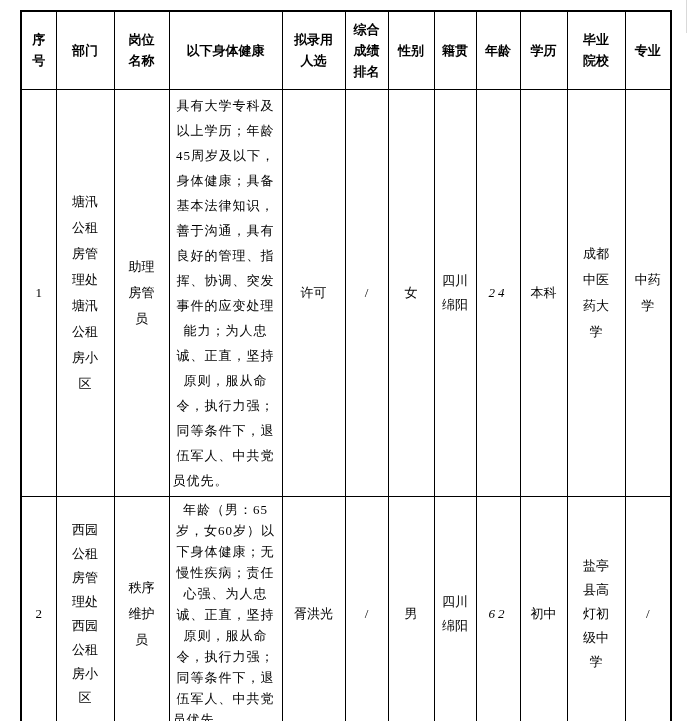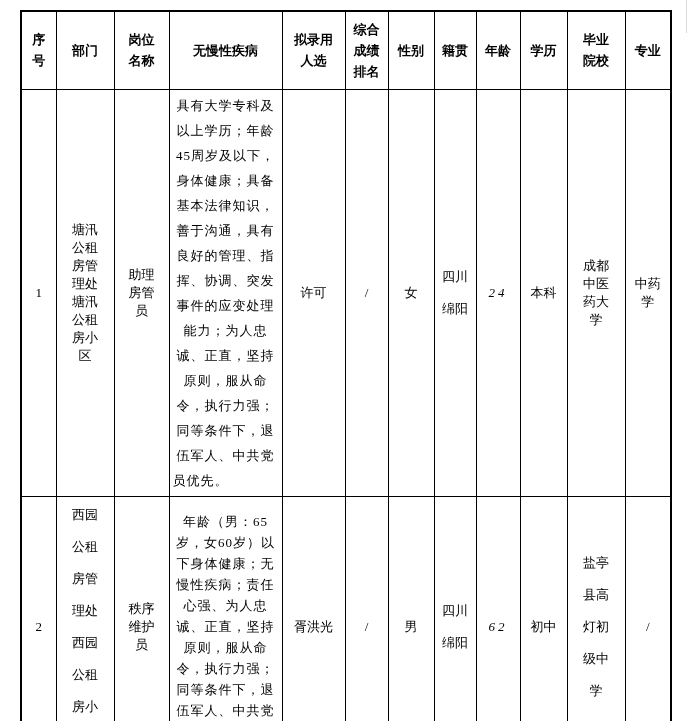--- a/index.html
+++ b/index.html
@@ -33,25 +33,25 @@
     overflow: hidden;
   }
   table.roster th {
     font-weight: bold;
     line-height: 21px;
     white-space: pre-line;
   }
   
   td.v {
     white-space: pre-line;
-    line-height: 18px;
+    line-height: 26px;
   }
   td.v2 {
     white-space: pre-line;
-    line-height: 32px;
+    line-height: 24px;
   }
   
   td.req {
     text-align: justify;
     text-align-last: left;
     vertical-align: middle;
     padding: 3px 5px;
     letter-spacing: 1px;
   }
   td.req.r1 { line-height: 25px; }
@@ -89,21 +89,21 @@
       <col style="width:46px">
     </colgroup>
 
     <tbody>
         <tr style="height:78px">
       <th>序
 号</th>
       <th>部门</th>
       <th>岗位
 名称</th>
-      <th>无慢性疾病</th>
+      <th>以下身体健康</th>
       <th>拟录用
 人选</th>
       <th>综合
 成绩
 排名</th>
       <th>性别</th>
       <th>籍贯</th>
       <th>年龄</th>
       <th>学历</th>
       <th>毕业

